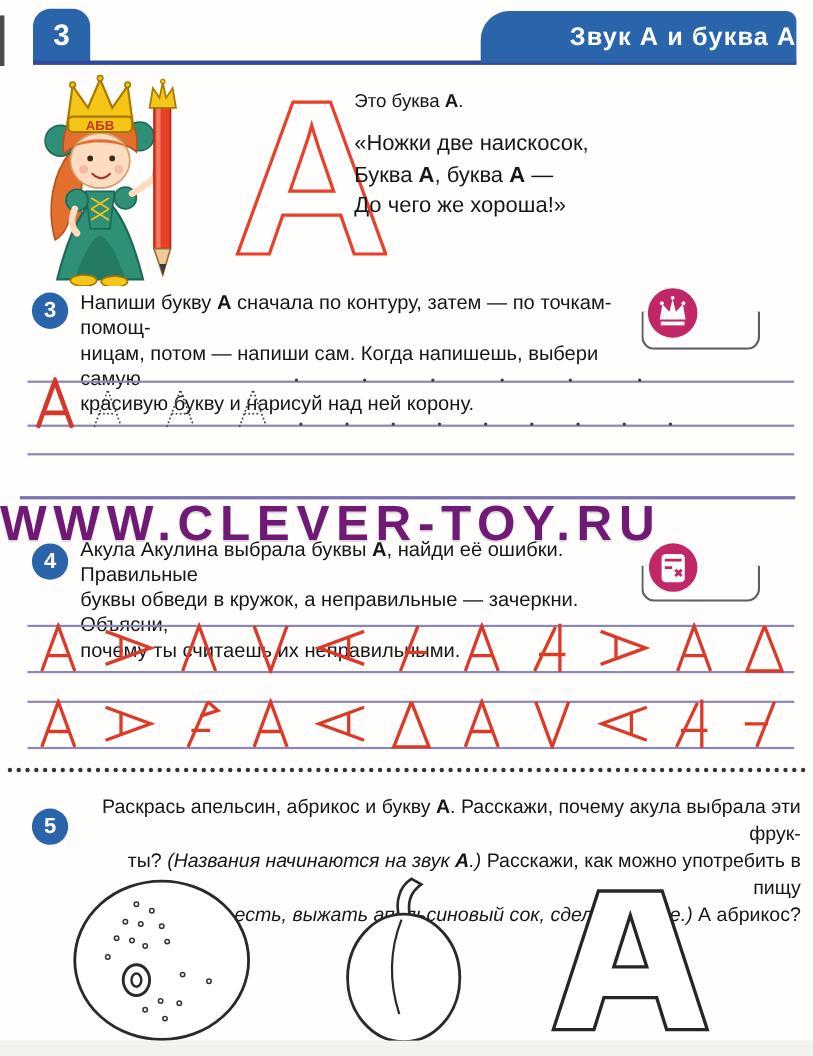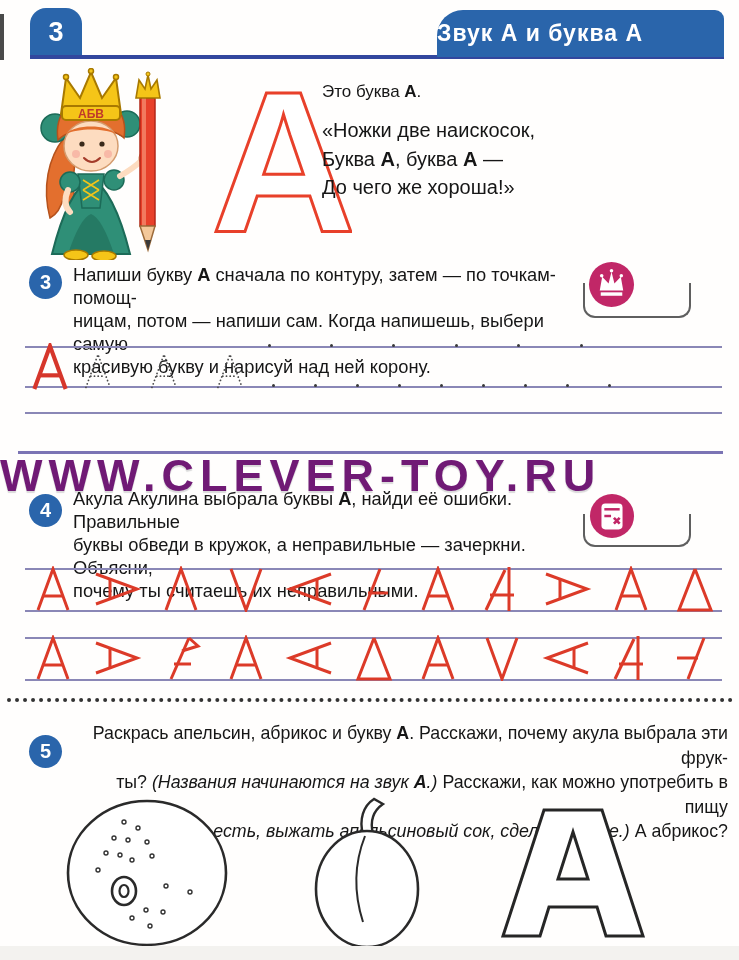--- a/index.html
+++ b/index.html
@@ -7,21 +7,21 @@
         font-family:"Liberation Sans", sans-serif;color:#161616;}
   .abs{position:absolute;}
   .b{font-weight:bold;}
   .i{font-style:italic;}
 
   
   .page-tab{left:30px;top:8px;width:52px;height:49px;background:#2a65ab;
             border-radius:16px 16px 0 0;display:flex;align-items:center;justify-content:center;
             color:#fff;font-size:27px;font-weight:bold;}
   .header-tab{left:437px;top:10px;width:287px;height:47px;background:#2a65ab;
-              border-radius:26px 9px 0 0;display:flex;align-items:center;justify-content:flex-start;
+              border-radius:26px 9px 0 0;display:flex;align-items:center;justify-content:flex-end;
               color:#fff;font-size:23px;font-weight:bold;letter-spacing:1px;}
   .header-line{left:30px;top:55px;width:694px;height:4px;background:#32479e;}
   .edge-mark{left:0;top:14px;width:4px;height:46px;background:#4a4a4a;}
 
   
   .caption{left:322px;top:82px;font-size:17px;}
   .poem{left:322px;top:116px;font-size:20px;line-height:28.5px;}
 
   
   .badge{width:33px;height:33px;border-radius:50%;background:#2a65ab;color:#fff;

